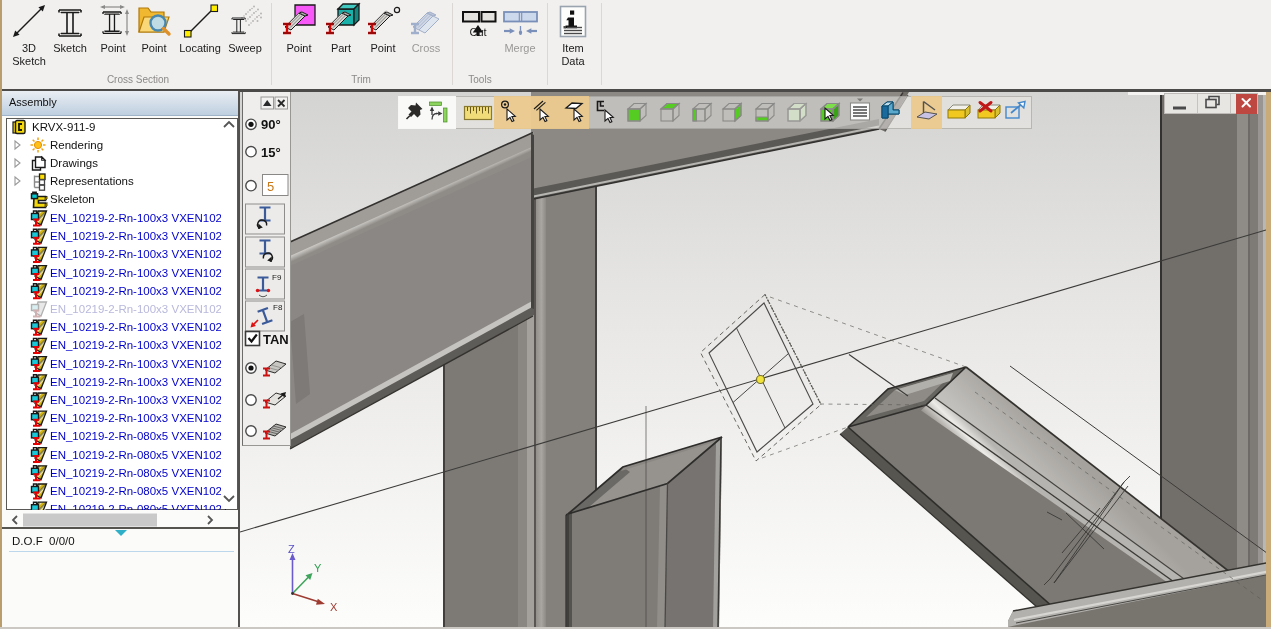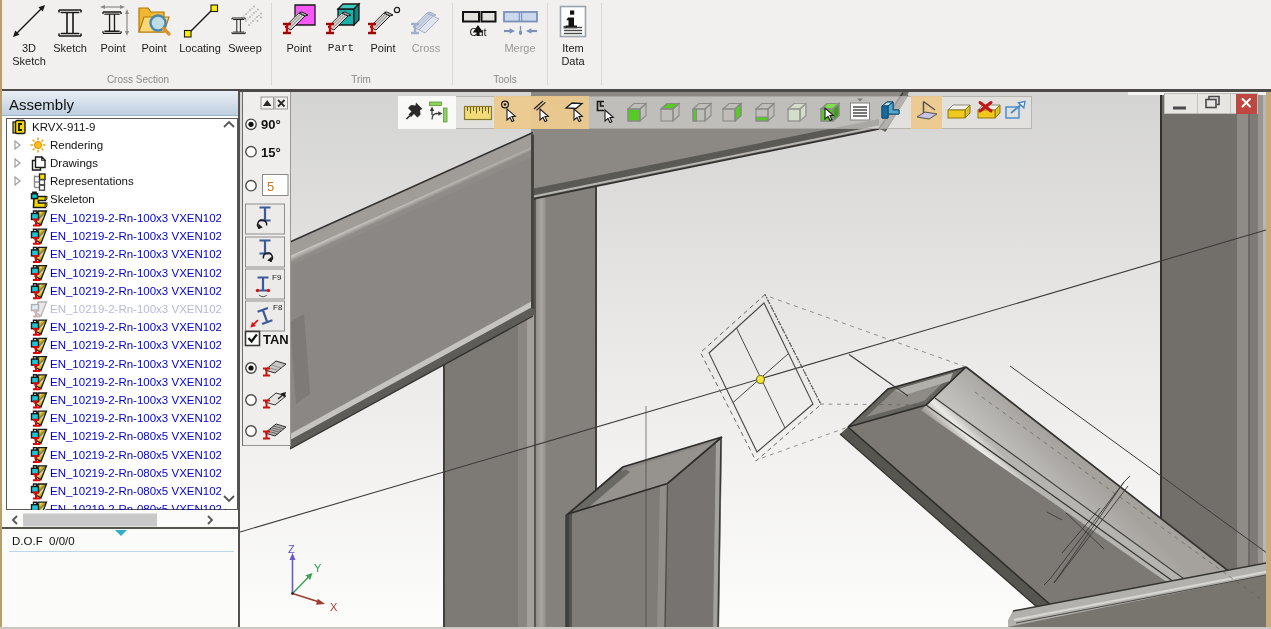--- a/index.html
+++ b/index.html
@@ -14,21 +14,21 @@
 <body>
 <div id="app">
 
   <div id="ribbon" class="abs" style="left:0;top:0;width:1271px;height:89px;background:#f2f0ef;"></div>
   <div class="abs sep" style="left:271px;"></div>
   <div class="abs sep" style="left:452px;"></div>
   <div class="abs sep" style="left:547px;"></div>
   <div class="abs sep" style="left:601px;"></div>
   <div class="abs glbl" style="left:80px;top:74px;width:116px;">Cross Section</div>
   <div class="abs glbl" style="left:331px;top:74px;width:60px;">Trim</div>
-  <div class="abs glbl" style="left:475px;top:74px;width:60px;">Tools</div>
+  <div class="abs glbl" style="left:450px;top:74px;width:60px;">Tools</div>
   <svg id="ribbonicons" class="abs" style="left:0;top:0;" width="620" height="74" viewBox="0 0 620 74" xmlns="http://www.w3.org/2000/svg">
     <defs>
       <g id="ibig">
         <path d="M0,0 H22 M0,26 H22 M2,2.5 H20 M2,23.5 H20 M8,2.5 V23.5 M14,2.5 V23.5 M0,0 V2.5 M22,0 V2.5 M0,26 V23.5 M22,26 V23.5 M2,2.5 V3 M20,2.5 V3 M2,23.5 V23 M20,23.5 V23" fill="none" stroke="#1a1a1a" stroke-width="1.6"></path>
       </g>
       <g id="beam3d">
         <polygon points="2,24 16,10 22,13 8,27" fill="#d8d6d2" stroke="#1a1a1a" stroke-width="1"></polygon>
         <polygon points="16,10 19,9 25,12 22,13" fill="#b8b6b2" stroke="#1a1a1a" stroke-width="1"></polygon>
         <g stroke="#7a7a78" stroke-width="0.9">
           <line x1="5" y1="23.5" x2="19" y2="9.5"></line>
@@ -168,21 +168,21 @@
     </g>
   </svg>
 
   <div class="lbl abs" style="left:8px;top:42px;width:42px;">3D<br>Sketch</div>
   <div class="lbl abs" style="left:48px;top:42px;width:44px;">Sketch</div>
   <div class="lbl abs" style="left:94px;top:42px;width:38px;">Point</div>
   <div class="lbl abs" style="left:133px;top:42px;width:42px;">Point</div>
   <div class="lbl abs" style="left:175px;top:42px;width:50px;">Locating</div>
   <div class="lbl abs" style="left:223px;top:42px;width:44px;">Sweep</div>
   <div class="lbl abs" style="left:278px;top:42px;width:42px;">Point</div>
-  <div class="lbl abs" style="left:320px;top:42px;width:42px;font-family:Liberation Mono, monospace;">Part</div>
+  <div class="lbl abs" style="left:320px;top:42px;width:42px;">Part</div>
   <div class="lbl abs" style="left:362px;top:42px;width:42px;">Point</div>
   <div class="lbl abs" style="left:405px;top:42px;width:42px;color:#9a9896;">Cross</div>
   <div class="lbl abs" style="left:457px;top:26px;width:42px;">Cut</div>
   <div class="lbl abs" style="left:499px;top:42px;width:42px;color:#9a9896;">Merge</div>
   <div class="lbl abs" style="left:552px;top:42px;width:42px;">Item<br>Data</div>
 
   <div class="abs" style="left:0;top:89px;width:1271px;height:3px;background:#4c4a48;"></div>
 
   <div class="abs" style="left:0;top:0;width:2px;height:629px;background:#b99d6d;"></div>
 
@@ -604,21 +604,21 @@
           <line x1="7" y1="10.3" x2="18" y2="13.3"></line>
         <line x1="9" y1="8.6" x2="20" y2="11.6"></line>
           <line x1="11" y1="6.9" x2="22" y2="9.9"></line>
       </g>
       <path d="M1,12.5 H8 M1,19.5 H8 M4.5,13 V19" fill="none" stroke="#cc1111" stroke-width="2"></path>
     </g>
   </svg>
 
   <div id="panel" class="abs" style="left:2px;top:91px;width:236px;height:538px;background:#fbfbfa;"></div>
   <div class="abs" style="left:2px;top:91px;width:236px;height:25px;background:linear-gradient(#e9eef3,#becfe0);border-bottom:1px solid #9fb4c8;box-sizing:border-box;"></div>
-  <div class="abs" style="left:9px;top:96px;font-size:15px;color:#111;">Assembly</div>
+  <div class="abs" style="left:9px;top:96px;font-size:11px;color:#111;">Assembly</div>
   <div class="abs" style="left:238px;top:91px;width:2px;height:538px;background:#53514f;"></div>
 
   <div class="abs" style="left:6px;top:118px;width:232px;height:392px;background:#fff;border:1px solid #5a5856;box-sizing:border-box;overflow:hidden;" id="treebox"></div>
   <svg class="abs" style="left:6px;top:118px;" width="232" height="392" viewBox="0 0 232 392" xmlns="http://www.w3.org/2000/svg">
     <defs>
       <g id="exp">
           <polygon points="0,0 5,4 0,8" fill="none" stroke="#9a9a9a" stroke-width="1.1"></polygon>
         </g>
       <g id="rooticon">
         <rect x="2" y="3" width="5" height="11" fill="#f5d80a" stroke="#1a1a1a" stroke-width="1.2"></rect>

